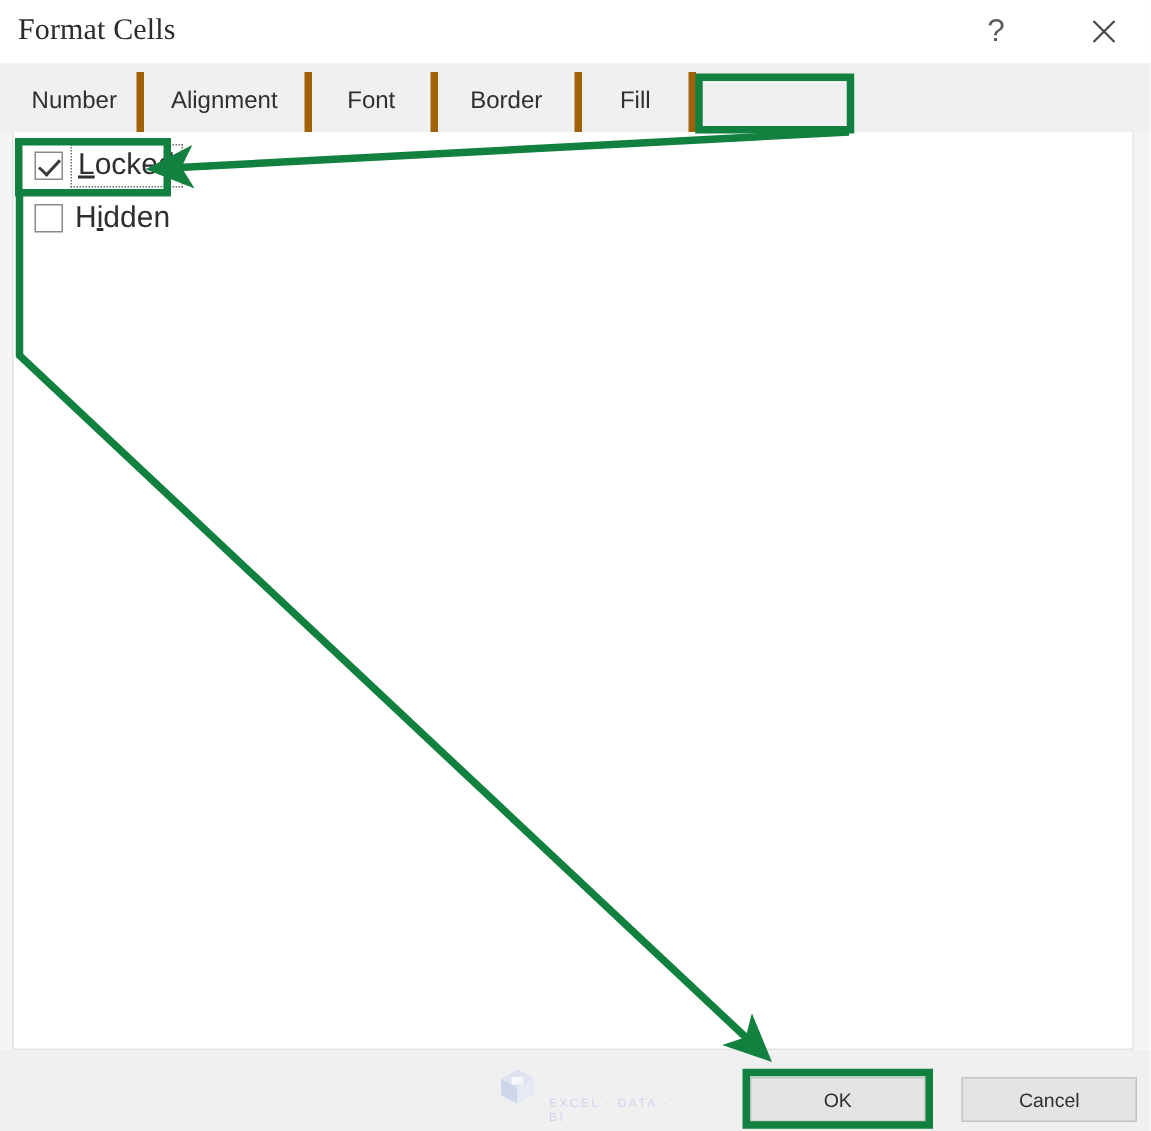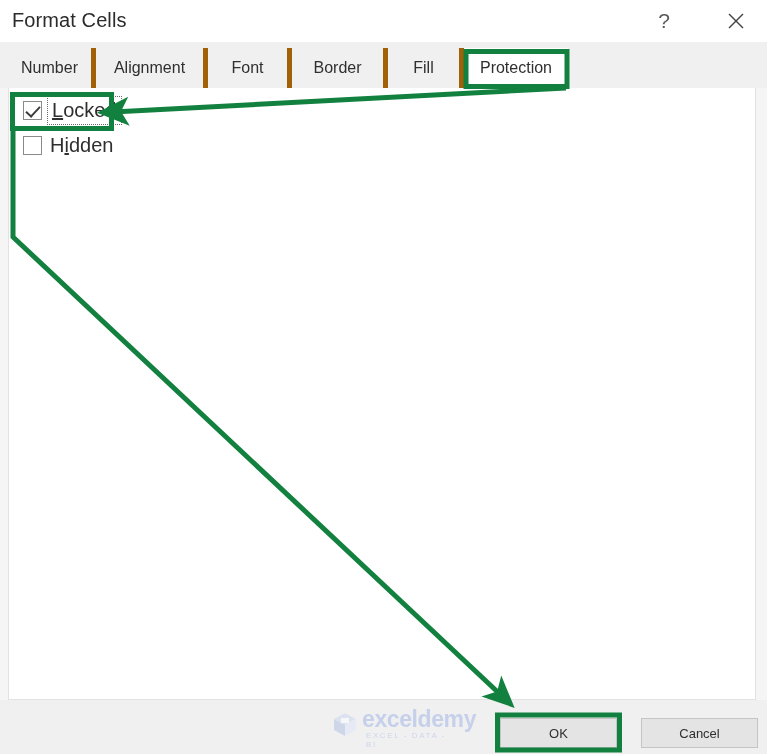--- a/index.html
+++ b/index.html
@@ -23,20 +23,21 @@
     background: #ffffff;
     border-bottom: 1px solid #e6e6e6;
   }
   .title-text {
     position: absolute;
     left: 12px; top: 9px;
     font-size: 20px;
     color: #2b2b2b;
     letter-spacing: 0.1px;
     white-space: nowrap;
+    font-family: Liberation Serif, serif;
   }
   .help-btn {
     position: absolute;
     left: 640px; top: 2px;
     width: 48px; height: 38px;
     font-size: 21px;
     color: #5a5a5a;
     display: flex; align-items: center; justify-content: center;
     cursor: default;
   }
@@ -202,21 +203,20 @@
       </svg>
     </div>
   </div>
 
   <div class="tabstrip">
     <div class="tab" style="left: 8px; width: 88px;">Number</div>
     <div class="tab" style="left: 96px; width: 112px;">Alignment</div>
     <div class="tab" style="left: 208px; width: 84px;">Font</div>
     <div class="tab" style="left: 292px; width: 96px;">Border</div>
     <div class="tab" style="left: 388px; width: 76px;">Fill</div>
-    <div class="tab active" style="left: 464px; width: 104px;">Protection</div>
   </div>
 
   <div class="content">
 
     <div class="chk-row" style="left:14px; top:11px;">
       <span class="chk-box checked"></span>
       <span class="chk-label focus"><span class="accel">L</span><span>ocked</span></span>
     </div>
 
     <div class="chk-row" style="left:14px; top:46px;">
@@ -228,21 +228,20 @@
 
   <div class="footer"></div>
 
   <div class="watermark">
     <svg class="wm-cube" width="26" height="26" viewBox="0 0 26 26" aria-hidden="true">
       <polygon points="13,2 24,8 13,14 2,8" fill="#d6def0"></polygon>
       <polygon points="2,8 13,14 13,25 2,19" fill="#c3cee8"></polygon>
       <polygon points="24,8 24,19 13,25 13,14" fill="#e3e9f6"></polygon>
       <polygon points="9,7 17,7 17,12 9,12" fill="#ffffff" opacity="0.85"></polygon>
     </svg>
-    <div class="wm-word">exceldemy</div>
     <div class="wm-sub">EXCEL - DATA - BI</div>
   </div>
 
   <div class="btn btn-ok">OK</div>
   <div class="btn btn-cancel">Cancel</div>
 
   <svg class="anno" viewBox="0 0 767 754" aria-hidden="true">
     <defs>
       <marker id="ah" markerWidth="7" markerHeight="7" refX="3.2" refY="3.5" orient="auto" markerUnits="strokeWidth">
         <path d="M0,0.6 L6.4,3.5 L0,6.4 L1.6,3.5 Z" fill="#12803E"></path>

